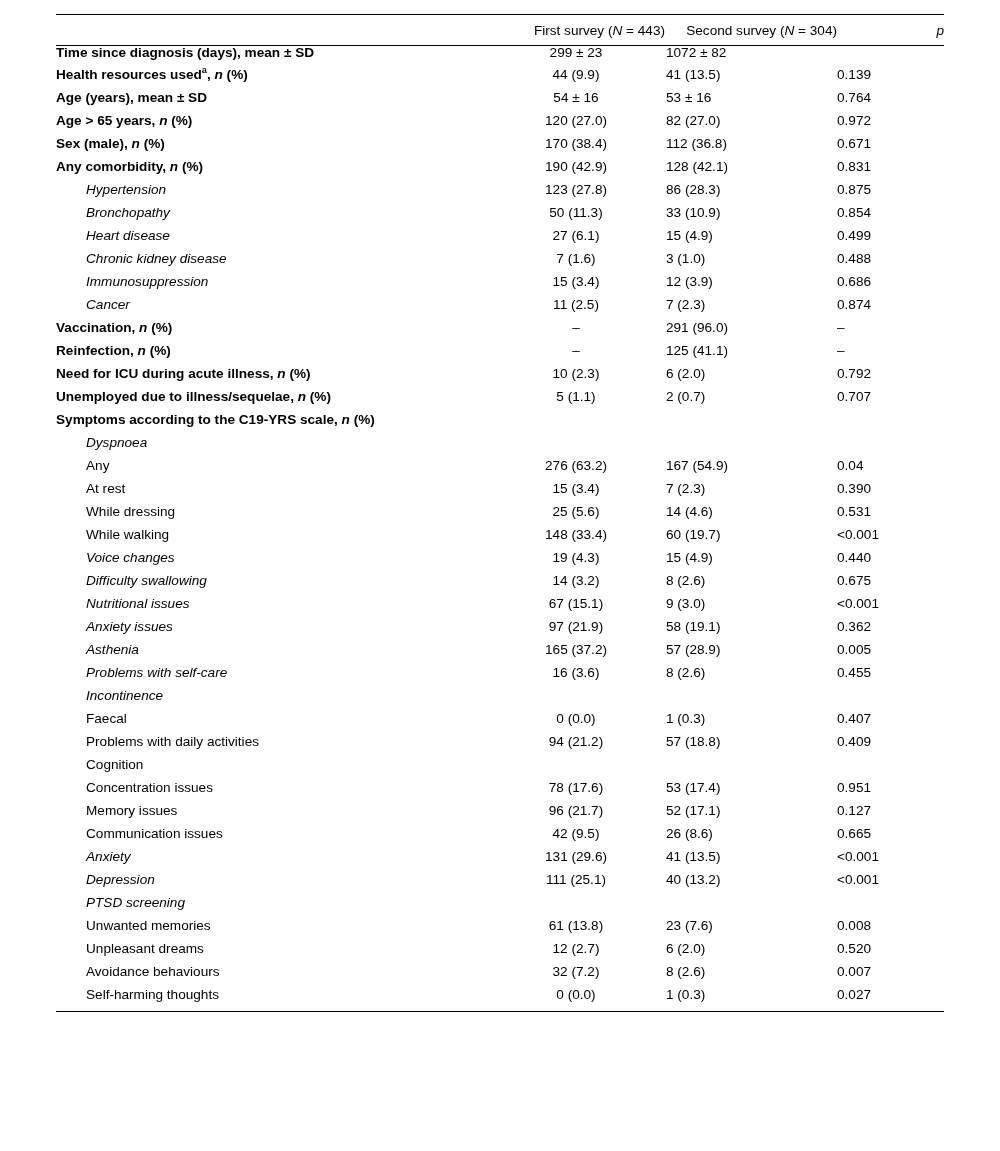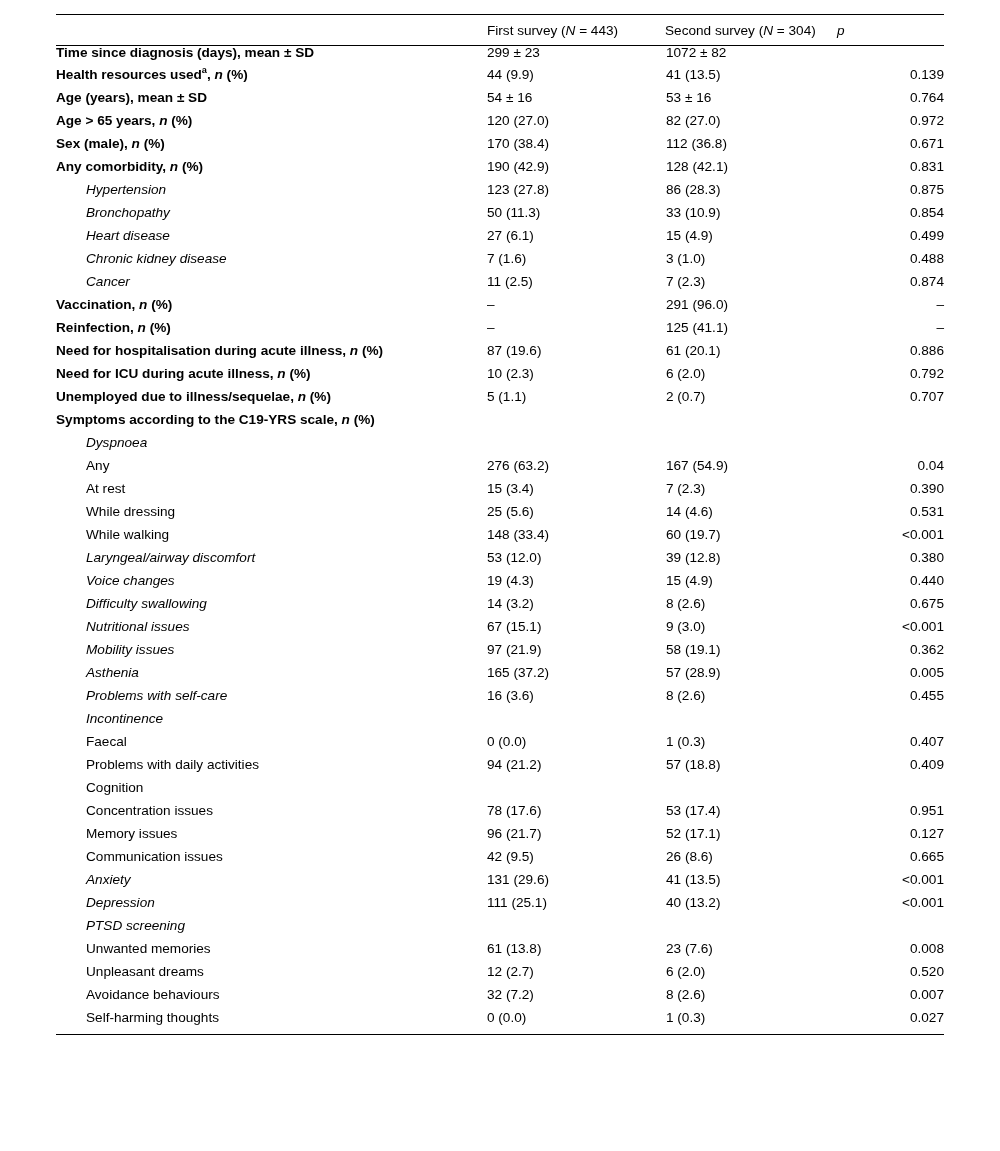--- a/index.html
+++ b/index.html
@@ -50,21 +50,21 @@
     border-top: 1.6px solid #000;
     height: 0;
     padding: 0;
     font-size: 0;
     line-height: 0;
   }
   thead tr.head-row th {
     border-bottom: 1.6px solid #000;
     padding: 9px 0 7px 0;
     vertical-align: bottom;
-    text-align: left;
+    text-align: right;
     font-weight: normal;
     white-space: nowrap;
   }
   tbody tr.first-body td { padding-top: 0; }
   tbody tr.last-body td  { padding-bottom: 8px; border-bottom: 1.6px solid #000; }
 
   tbody td {
     padding: 0;
     height: 23px;
     vertical-align: baseline;
@@ -81,23 +81,23 @@
   .sup {
     font-size: 9.2px;
     vertical-align: super;
     line-height: 0;
     font-style: normal;
   }
 
   .val { font-style: normal; font-weight: normal; }
 
   
-  td.col-v1, th.col-v1 { padding-left: 0px; }
+  td.col-v1, th.col-v1 { padding-left: 0px; text-align: center; }
   td.col-v2, th.col-v2 { padding-left: 1px; margin-top: 19px; }
-  td.col-p,  th.col-p  { padding-left: 0px; text-align: right; }
+  td.col-p,  th.col-p  { padding-left: 0px; }
   th.col-v1 { padding-left: 0px; }
 </style>
 </head>
 <body>
 
 <div class="page">
   <div class="table-wrap">
     <table class="data-table">
       <colgroup>
         <col class="c-label">
@@ -174,44 +174,44 @@
             <td class="val col-v2">15 (4.9)</td>
             <td class="val col-p">0.499</td>
           </tr>
           <tr>
             <td class="lbl-italic">Chronic kidney disease</td>
             <td class="val col-v1">7 (1.6)</td>
             <td class="val col-v2">3 (1.0)</td>
             <td class="val col-p">0.488</td>
           </tr>
           <tr>
+            <td class="lbl-italic">Immunosuppression</td>
+            <td class="val col-v1">15 (3.4)</td>
+            <td class="val col-v2">12 (3.9)</td>
+            <td class="val col-p">0.686</td>
+          </tr>
+          <tr>
             <td class="lbl-italic">Cancer</td>
             <td class="val col-v1">11 (2.5)</td>
             <td class="val col-v2">7 (2.3)</td>
             <td class="val col-p">0.874</td>
           </tr>
           <tr>
             <td class="lbl-bold">Vaccination, <span class="it">n</span> (%)</td>
             <td class="val col-v1">–</td>
             <td class="val col-v2">291 (96.0)</td>
             <td class="val col-p">–</td>
           </tr>
           <tr>
             <td class="lbl-bold">Reinfection, <span class="it">n</span> (%)</td>
             <td class="val col-v1">–</td>
             <td class="val col-v2">125 (41.1)</td>
             <td class="val col-p">–</td>
           </tr>
           <tr>
-            <td class="lbl-bold">Need for hospitalisation during acute illness, <span class="it">n</span> (%)</td>
-            <td class="val col-v1">87 (19.6)</td>
-            <td class="val col-v2">61 (20.1)</td>
-            <td class="val col-p">0.886</td>
-          </tr>
-          <tr>
             <td class="lbl-bold">Need for ICU during acute illness, <span class="it">n</span> (%)</td>
             <td class="val col-v1">10 (2.3)</td>
             <td class="val col-v2">6 (2.0)</td>
             <td class="val col-p">0.792</td>
           </tr>
           <tr>
             <td class="lbl-bold">Unemployed due to illness/sequelae, <span class="it">n</span> (%)</td>
             <td class="val col-v1">5 (1.1)</td>
             <td class="val col-v2">2 (0.7)</td>
             <td class="val col-p">0.707</td>
@@ -246,45 +246,39 @@
             <td class="val col-v2">14 (4.6)</td>
             <td class="val col-p">0.531</td>
           </tr>
           <tr>
             <td class="lbl-plain">While walking</td>
             <td class="val col-v1">148 (33.4)</td>
             <td class="val col-v2">60 (19.7)</td>
             <td class="val col-p">&lt;0.001</td>
           </tr>
           <tr>
-            <td class="lbl-italic">Laryngeal/airway discomfort</td>
-            <td class="val col-v1">53 (12.0)</td>
-            <td class="val col-v2">39 (12.8)</td>
-            <td class="val col-p">0.380</td>
-          </tr>
-          <tr>
             <td class="lbl-italic">Voice changes</td>
             <td class="val col-v1">19 (4.3)</td>
             <td class="val col-v2">15 (4.9)</td>
             <td class="val col-p">0.440</td>
           </tr>
           <tr>
             <td class="lbl-italic">Difficulty swallowing</td>
             <td class="val col-v1">14 (3.2)</td>
             <td class="val col-v2">8 (2.6)</td>
             <td class="val col-p">0.675</td>
           </tr>
           <tr>
             <td class="lbl-italic">Nutritional issues</td>
             <td class="val col-v1">67 (15.1)</td>
             <td class="val col-v2">9 (3.0)</td>
             <td class="val col-p">&lt;0.001</td>
           </tr>
           <tr>
-            <td class="lbl-italic">Mobility issues</td>
+            <td class="lbl-italic">Anxiety issues</td>
             <td class="val col-v1">97 (21.9)</td>
             <td class="val col-v2">58 (19.1)</td>
             <td class="val col-p">0.362</td>
           </tr>
           <tr>
             <td class="lbl-italic">Asthenia</td>
             <td class="val col-v1">165 (37.2)</td>
             <td class="val col-v2">57 (28.9)</td>
             <td class="val col-p">0.005</td>
           </tr>

